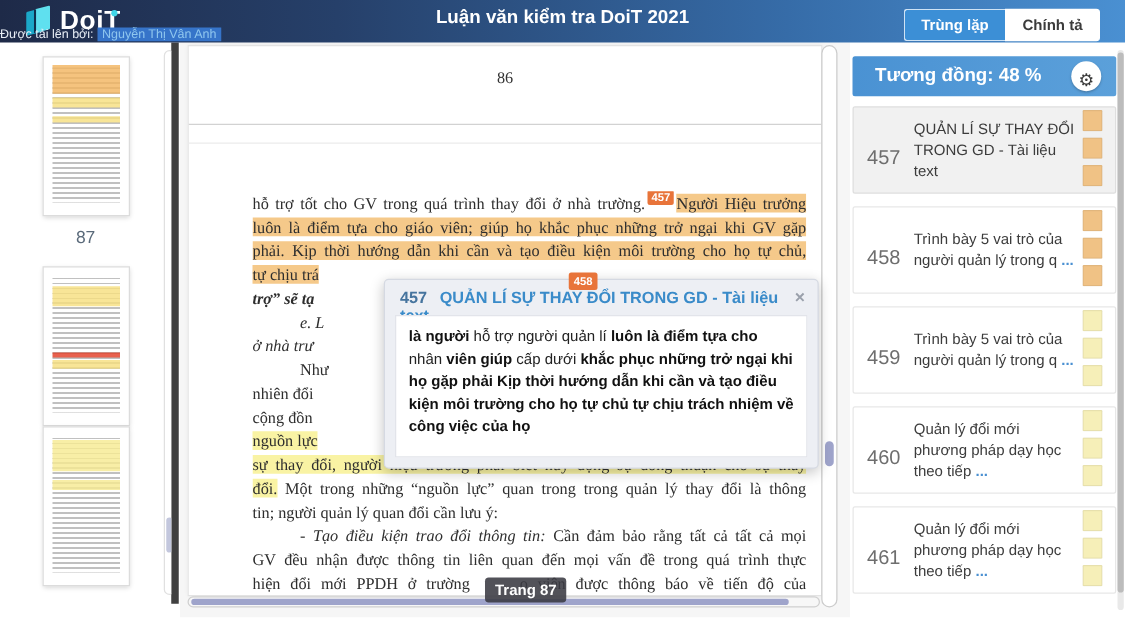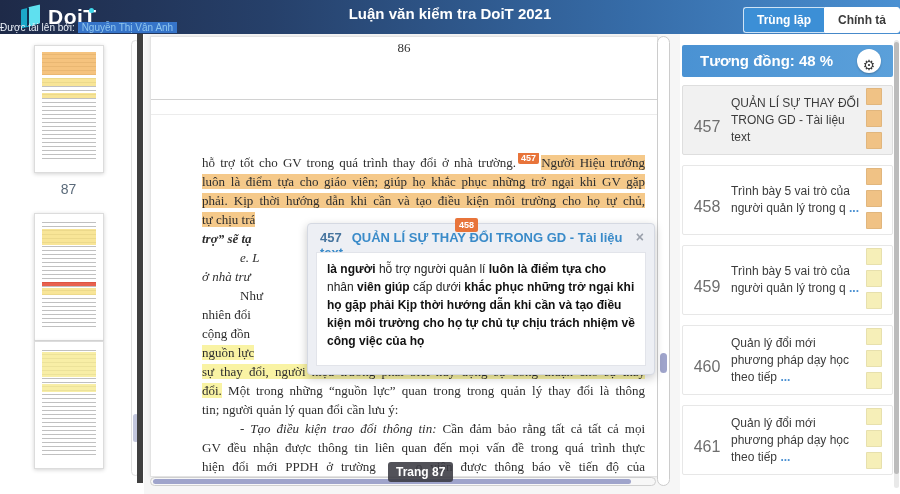--- a/index.html
+++ b/index.html
@@ -16,21 +16,21 @@
     background:#1ba8c9; transform:skewY(-14deg); border-radius:1px; }
   .logo-icon .b2 { position:absolute; left:9px; top:3px; width:13px; height:19px;
     background:#5fe0ef; transform:skewY(-14deg); border-radius:1px; border-left:2px solid #153; border-left-color:#10304f; }
   .logo-text { color:#fff; font-size:21px; font-weight:bold; letter-spacing:0.5px; position:relative; }
   .logo-text .idot { position:absolute; left:41px; top:3px; width:5px; height:5px; border-radius:50%; background:#3fd6e8; }
   .doc-title { position:absolute; left:0; right:0; top:5px; text-align:center; color:#fff;
     font-size:15px; font-weight:600; }
   .upload-row { position:absolute; left:0; right:0; top:22px; color:#e8eef6;
     font-size:10px; }
   .upload-name { background:#3674c9; color:#8fc6ee; padding:0 4px; }
-  .top-buttons { position:absolute; right:0; top:7px; display:flex; }
+  .top-buttons { position:absolute; right:20px; top:7px; display:flex; }
   .btn-dup { background:#3c8fd6; color:#fff; border:1px solid #cfe3f5; border-right:none;
     font-size:12px; font-weight:bold; padding:5px 13px; border-radius:3px 0 0 3px; cursor:pointer; }
   .btn-spell { background:#fff; color:#3b3b3b; border:1px solid #fff;
     font-size:12px; font-weight:bold; padding:5px 13px; border-radius:0 3px 3px 0; cursor:pointer; }
 
   
   .thumb-panel { position:absolute; left:0; top:34px; width:143px; height:449px; background:#fff;
     border-right:6px solid #404040; overflow:hidden; z-index:10; }
   .thumb-list { padding-top:11px; }
   .thumb { width:70px; height:128px; margin:0 auto; background:#fff; border:1px solid #dcdcdc;
@@ -44,21 +44,21 @@
   .lscroll { position:absolute; left:131px; top:6px; width:9px; height:436px; background:#fff;
     border:1px solid #e0e0e0; border-radius:5px; }
   .lscroll .thumb-bar { position:absolute; left:1px; width:5px; top:373px; height:28px;
     background:#c3c7dd; border-radius:3px; }
 
   
   .doc-bg { position:absolute; left:144px; top:34px; width:536px; height:460px; background:#f6f6f6; }
   .sheet { position:absolute; left:150px; top:36px; width:508px; height:441px; background:#fff;
     border:1px solid #e3e3e3; box-shadow:0 0 4px rgba(0,0,0,0.08); }
   .prev-page-num { text-align:center; font-family:"Liberation Serif","DejaVu Serif",serif;
-    font-size:13px; color:#333; padding-top:3px; }
+    font-size:13px; color:#333; padding-top:17px; }
   .page-sep1 { position:absolute; left:0; right:0; top:62px; border-top:1px solid #d2d2d2; }
   .page-sep2 { position:absolute; left:0; right:0; top:77px; border-top:1px solid #ececec; }
   .doc-text { position:absolute; left:51px; right:12px; top:116px;
     font-family:"Liberation Serif","DejaVu Serif",serif; font-size:13px; line-height:19px; color:#2e2e2e; }
   .doc-line { height:19px; white-space:nowrap; text-align:left; }
   .doc-line.just { white-space:normal; text-align:justify; text-align-last:justify; height:19px; overflow:hidden; }
   .doc-line.indent { padding-left:38px; }
   .seg-o { background:#f5c98a; }
   .seg-y { background:#f9f3a4; }
   .seg-i { font-style:italic; }

